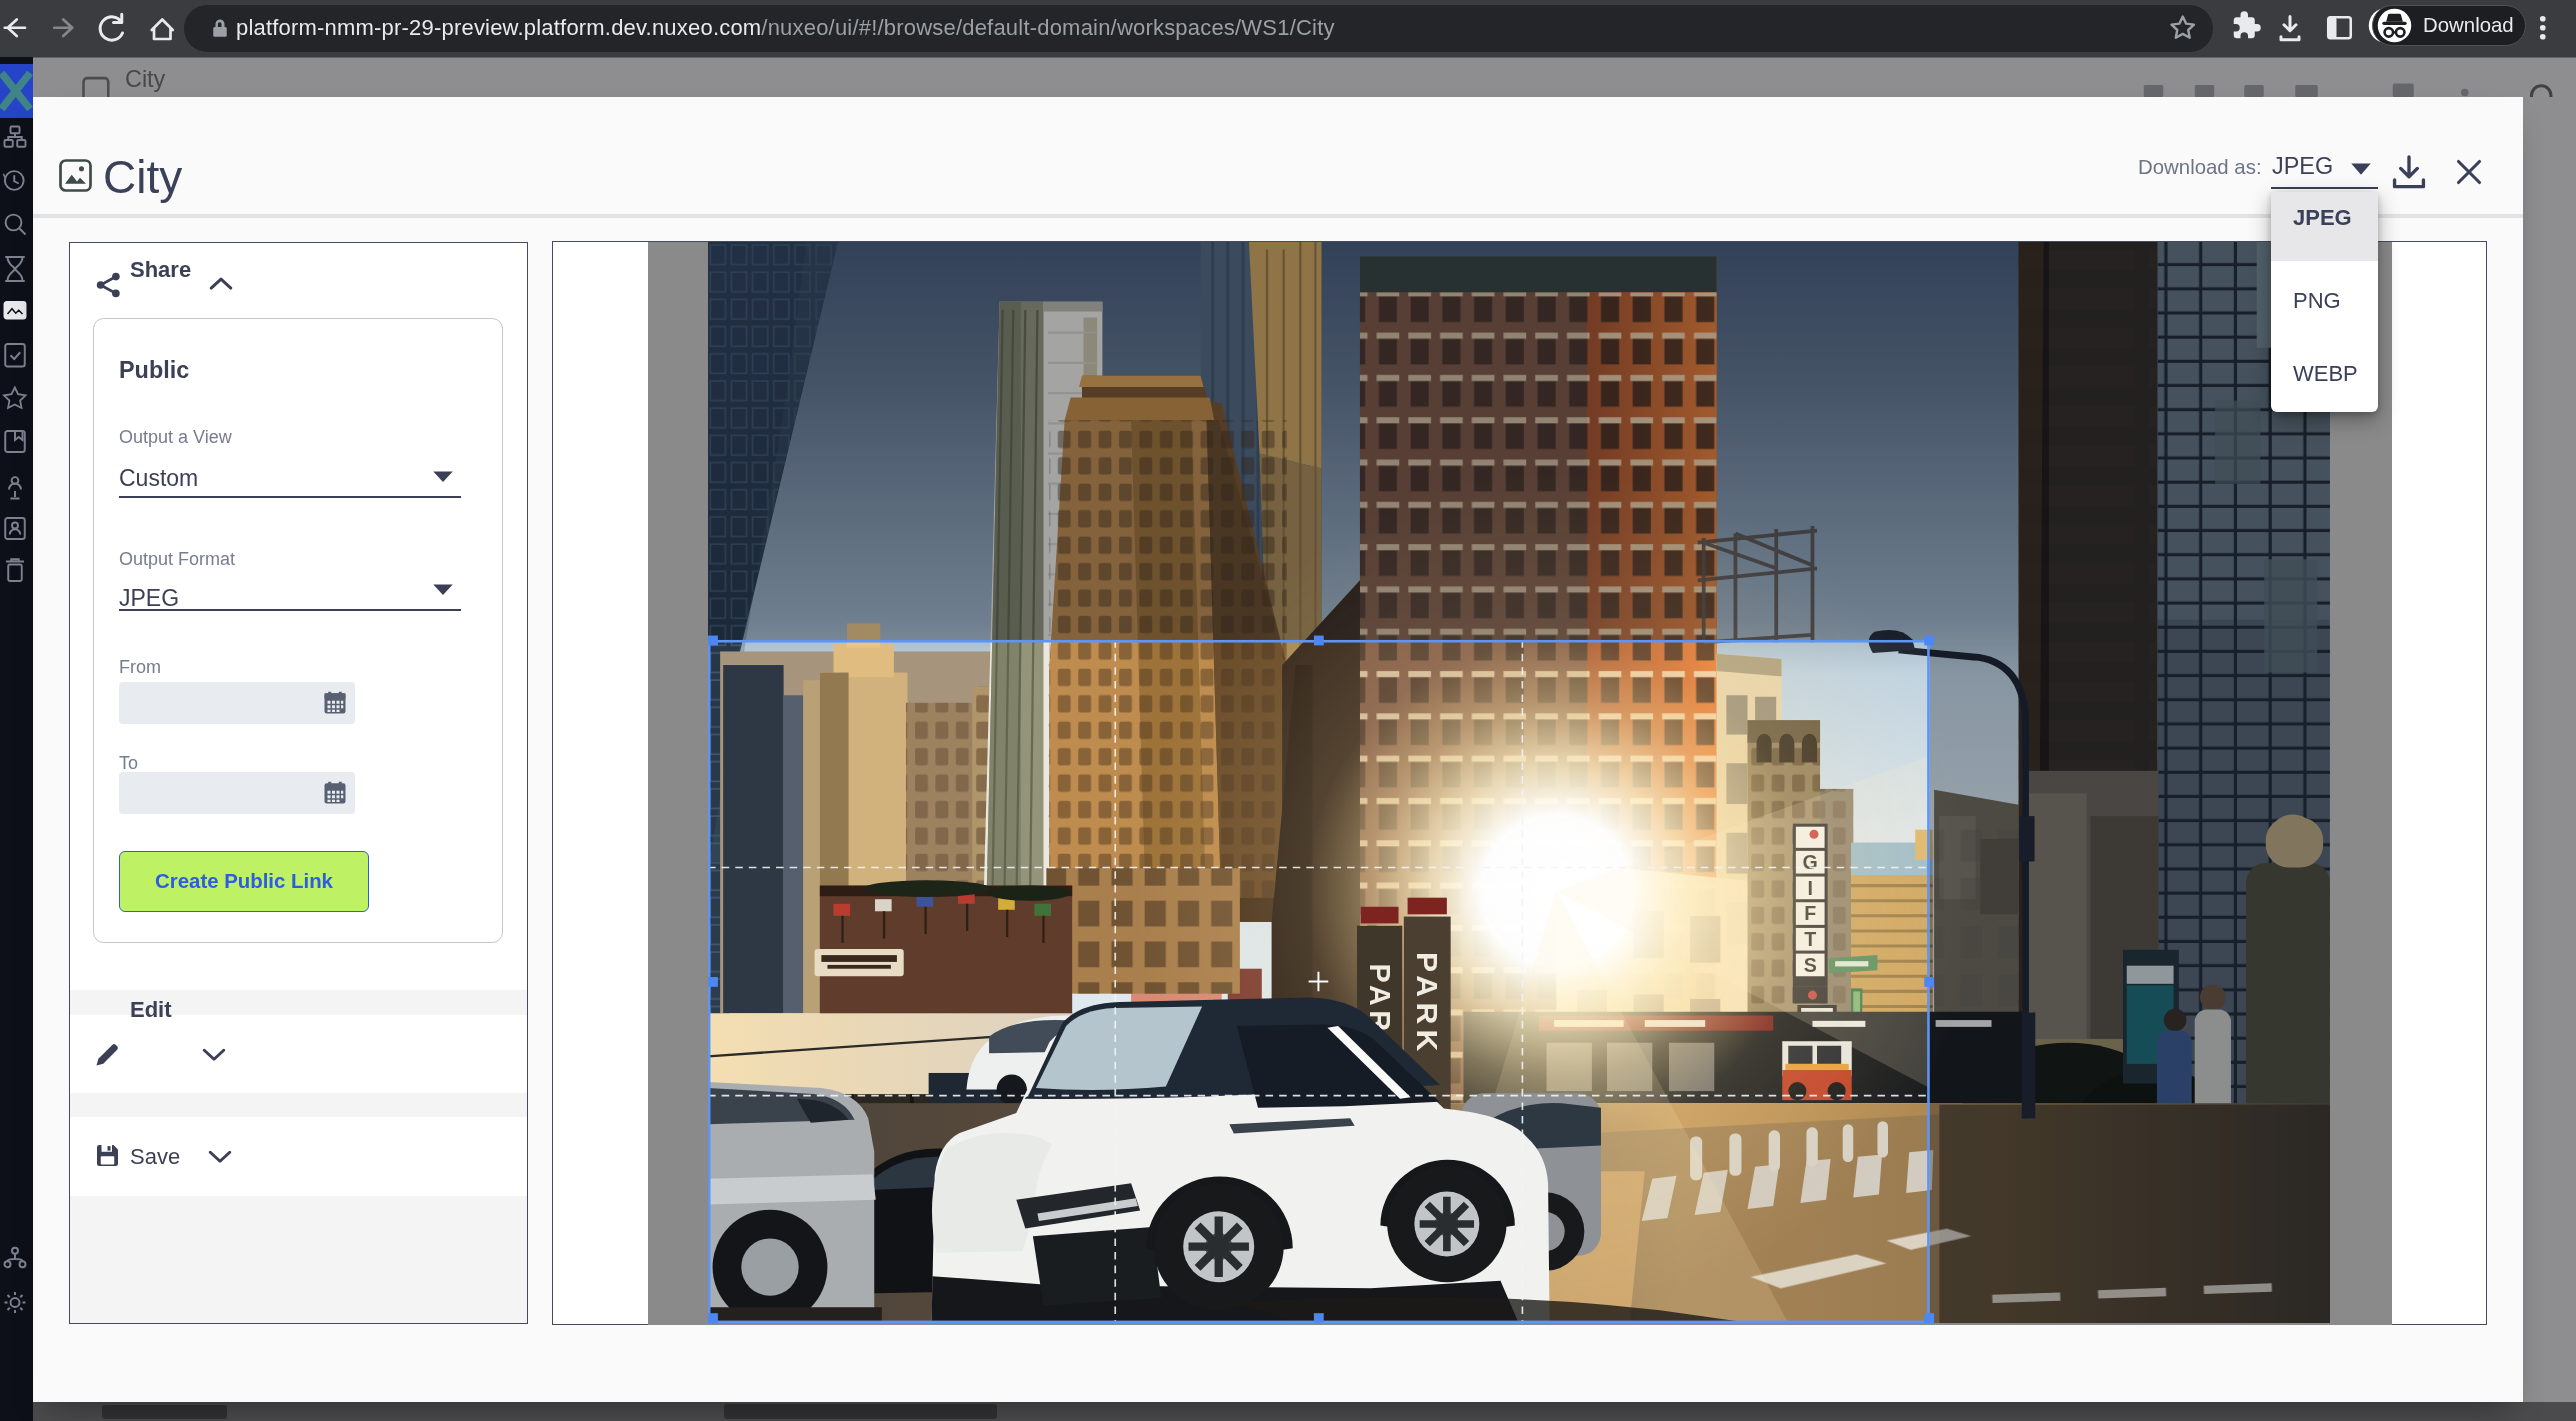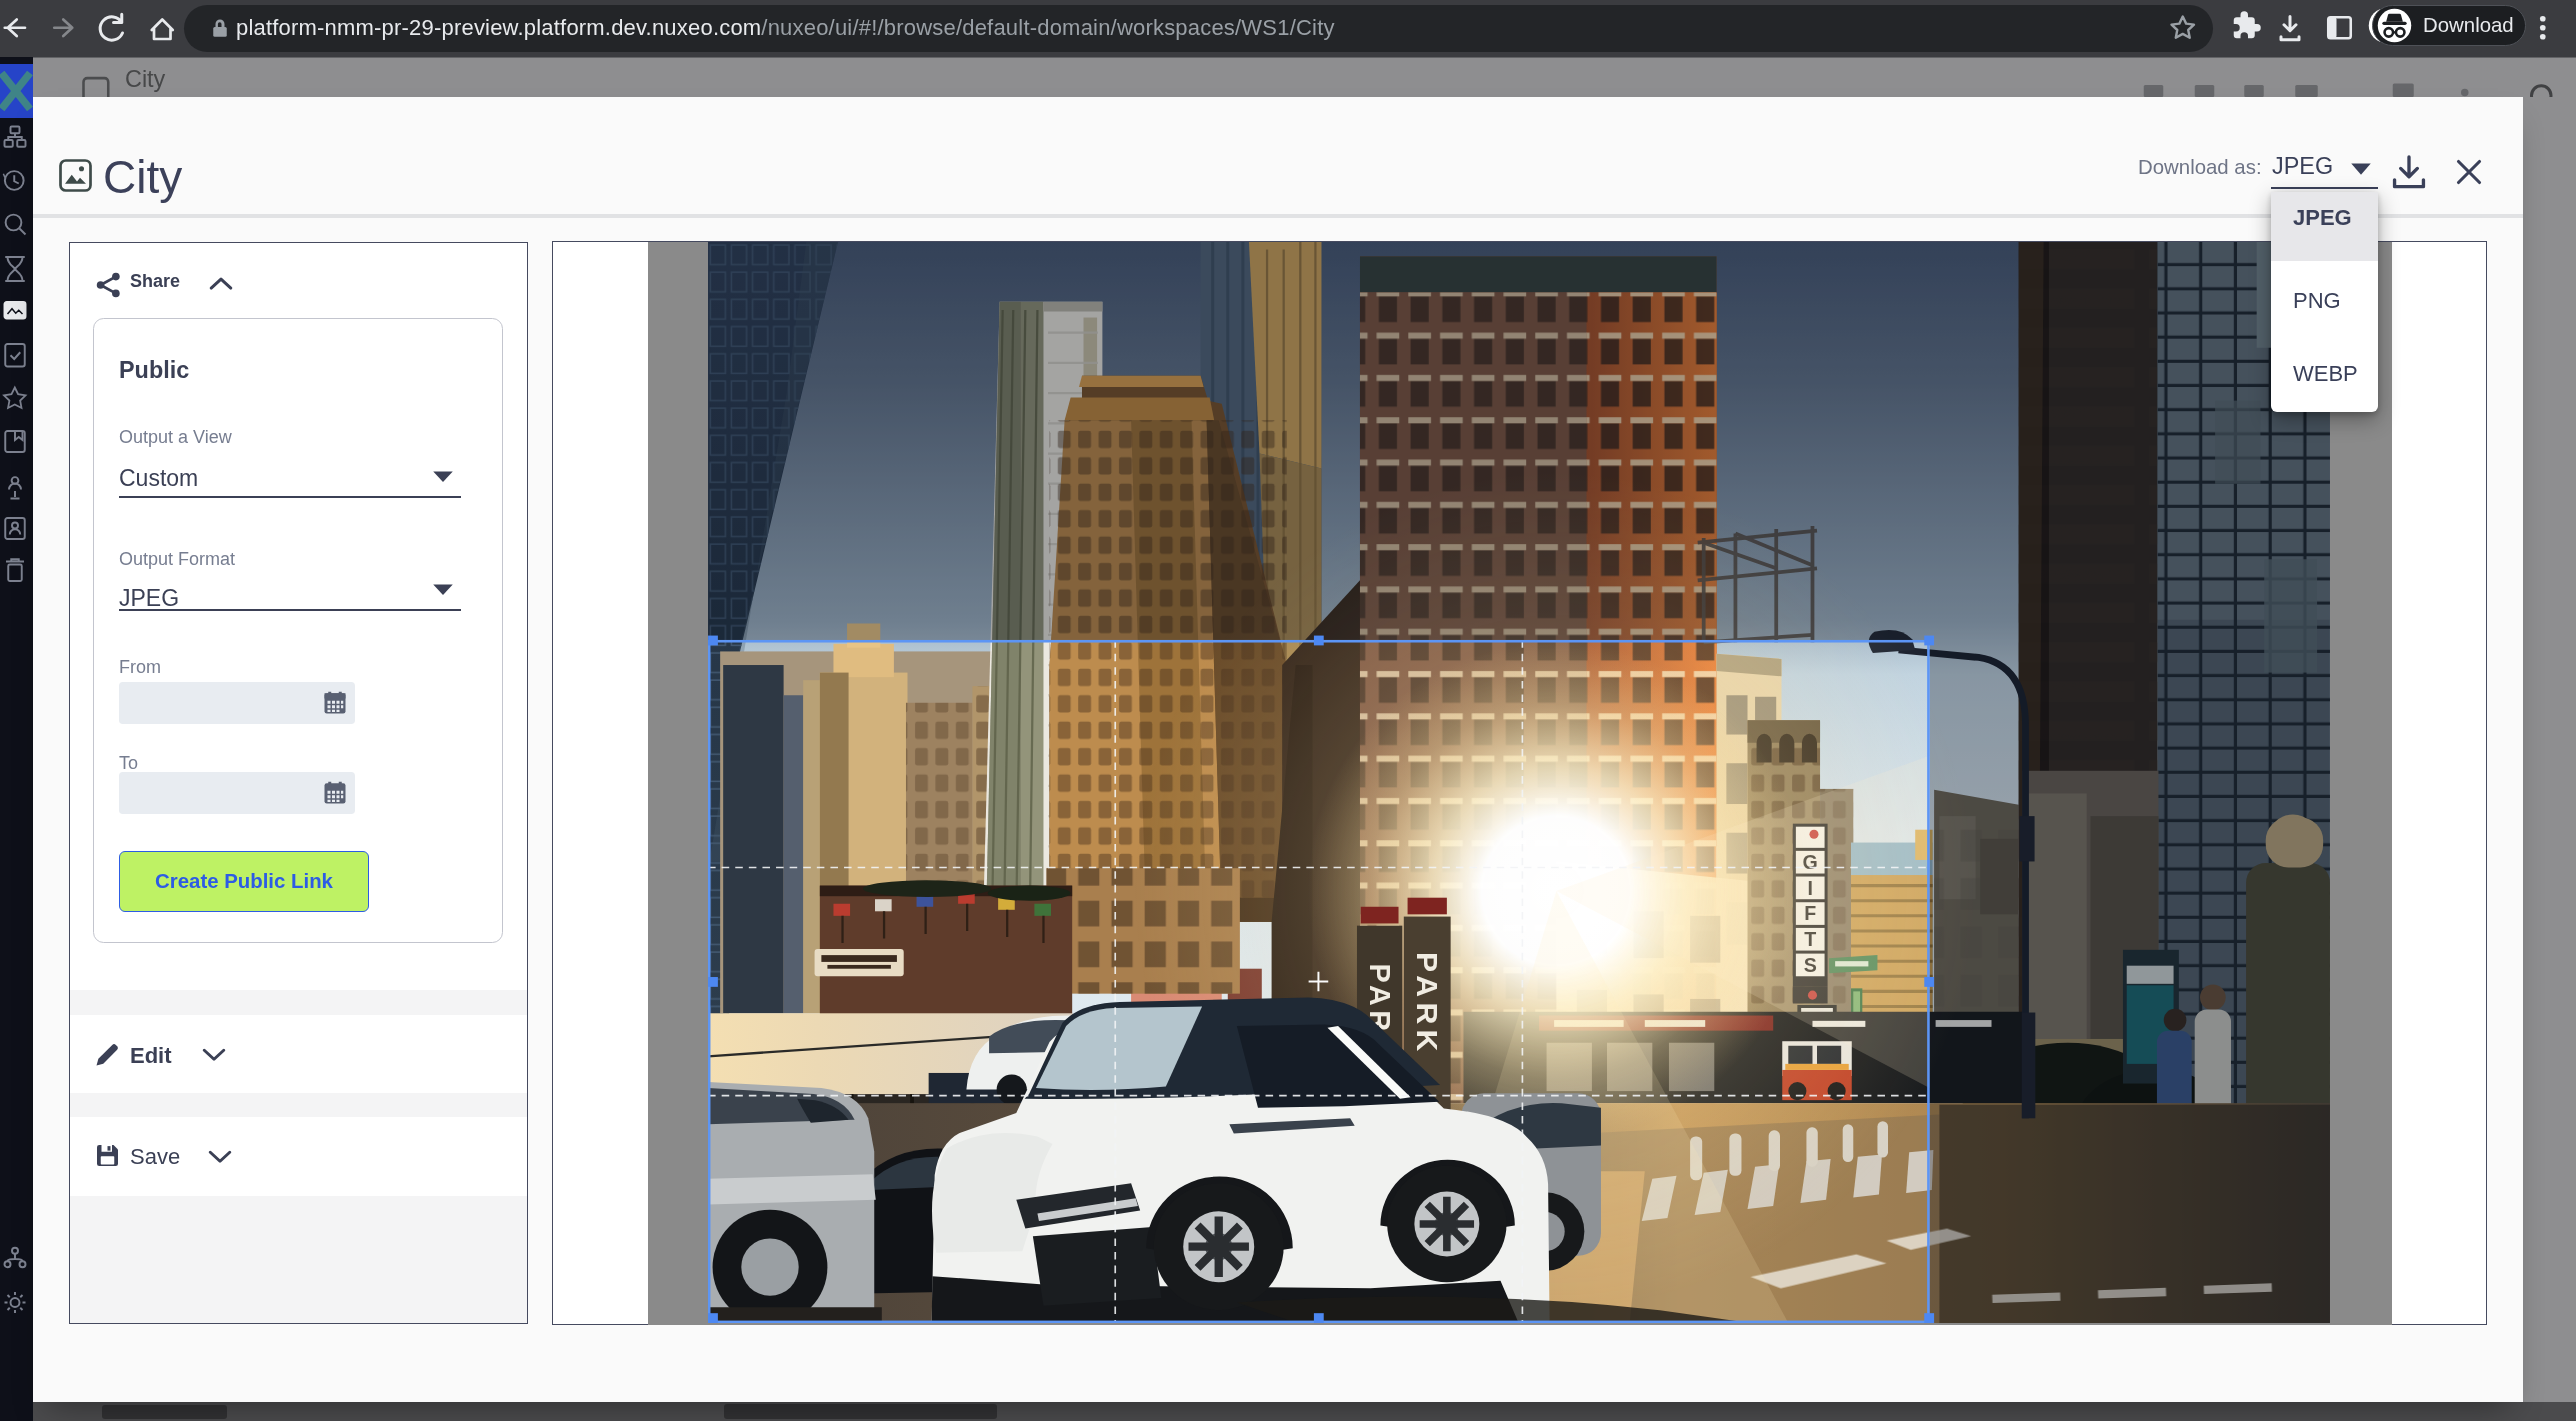--- a/index.html
+++ b/index.html
@@ -35,35 +35,35 @@
   #dlastxt { left:2138px; top:156px; font-size:20.4px; color:#6e7486; }
   #jpegval { left:2272px; top:153px; font-size:23.4px; color:#3a4059; }
   #selunderline { left:2271px; top:187px; width:107px; height:2.3px; background:#3a4059; }
 
   
   #lpanel { left:69px; top:242px; width:459px; height:1082px; background:#f4f4f5; border:0.8px solid #454a5f; }
   .lrow { position:absolute; background:#fff; }
   #lrow1 { left:70px; top:243px; width:457px; height:747px; }
   #lrow2 { left:70px; top:1015px; width:457px; height:78px; }
   #lrow3 { left:70px; top:1117px; width:457px; height:79px; }
-  #sharetxt { left:130px; top:271px; font-size:18px; font-weight:bold; color:#3b4055; }
+  #sharetxt { left:130px; top:257px; font-size:22px; font-weight:bold; color:#3b4055; }
   #pcard { left:93px; top:318px; width:410px; height:625px; background:#fff; border:1.5px solid #c3c5ce; border-radius:10.6px; }
   #publictxt { left:119px; top:357px; font-size:23.4px; font-weight:bold; color:#3b4055; }
   #selviewlbl { left:119px; top:427px; font-size:18px; color:#767d90; }
   #customval { left:119px; top:465px; font-size:23px; color:#3b4055; }
   #underline1 { left:119px; top:496px; width:342px; height:1.5px; background:#3b4055; }
   #outfmtlbl { left:119px; top:549px; font-size:18px; color:#767d90; }
   #jpegval2 { left:119px; top:585px; font-size:23px; color:#3b4055; }
   #underline2 { left:119px; top:609px; width:342px; height:1.5px; background:#3b4055; }
   #fromlbl { left:119px; top:657px; font-size:18px; color:#767d90; }
   #fromin { left:119px; top:682px; width:236px; height:42px; background:#e8ecf1; border-radius:3.8px; }
   #tolbl { left:119px; top:745px; font-size:18px; color:#767d90;margin-top:8px; }
   #toin { left:119px; top:772px; width:236px; height:42px; background:#e8ecf1; border-radius:3.8px; }
   #cplbtn { left:119px; top:851px; width:250px; height:61px; border:1.5px solid #2d5ce5; border-radius:6px; color:#2d5ce5; font-weight:bold; font-size:20.4px; text-align:center; line-height:58px; background:#bef264; }
-  #edittxt { left:130px; top:1043px; font-size:22px; font-weight:bold; color:#3b4055;text-align:center; }
+  #edittxt { left:130px; top:997px; font-size:22px; font-weight:bold; color:#3b4055;text-align:center; }
   #savetxt { left:130px; top:1144px; font-size:22px; font-weight:normal; color:#3b4055; }
 
   
   #viewer { left:552px; top:241px; width:1935px; height:1084px; background:#fff; border:0.8px solid #454a5f; }
   #canvasgrey { left:648px; top:242px; width:1744px; height:1083px; background:#8a8a8a; }
   #photo { left:708px; top:242px; width:1622px; height:1081px; }
 
   
   #ddmenu { left:2271px; top:192px; width:107px; height:220px; background:#fff; border-radius:1.5px 1.5px 6px 6px; box-shadow:0 7.6px 21px rgba(0,0,0,0.32), 0 2.3px 6px rgba(0,0,0,0.2); }
   #dditem1 { left:2293px; top:205px; font-size:22px; font-weight:bold; color:#3a4059; }

